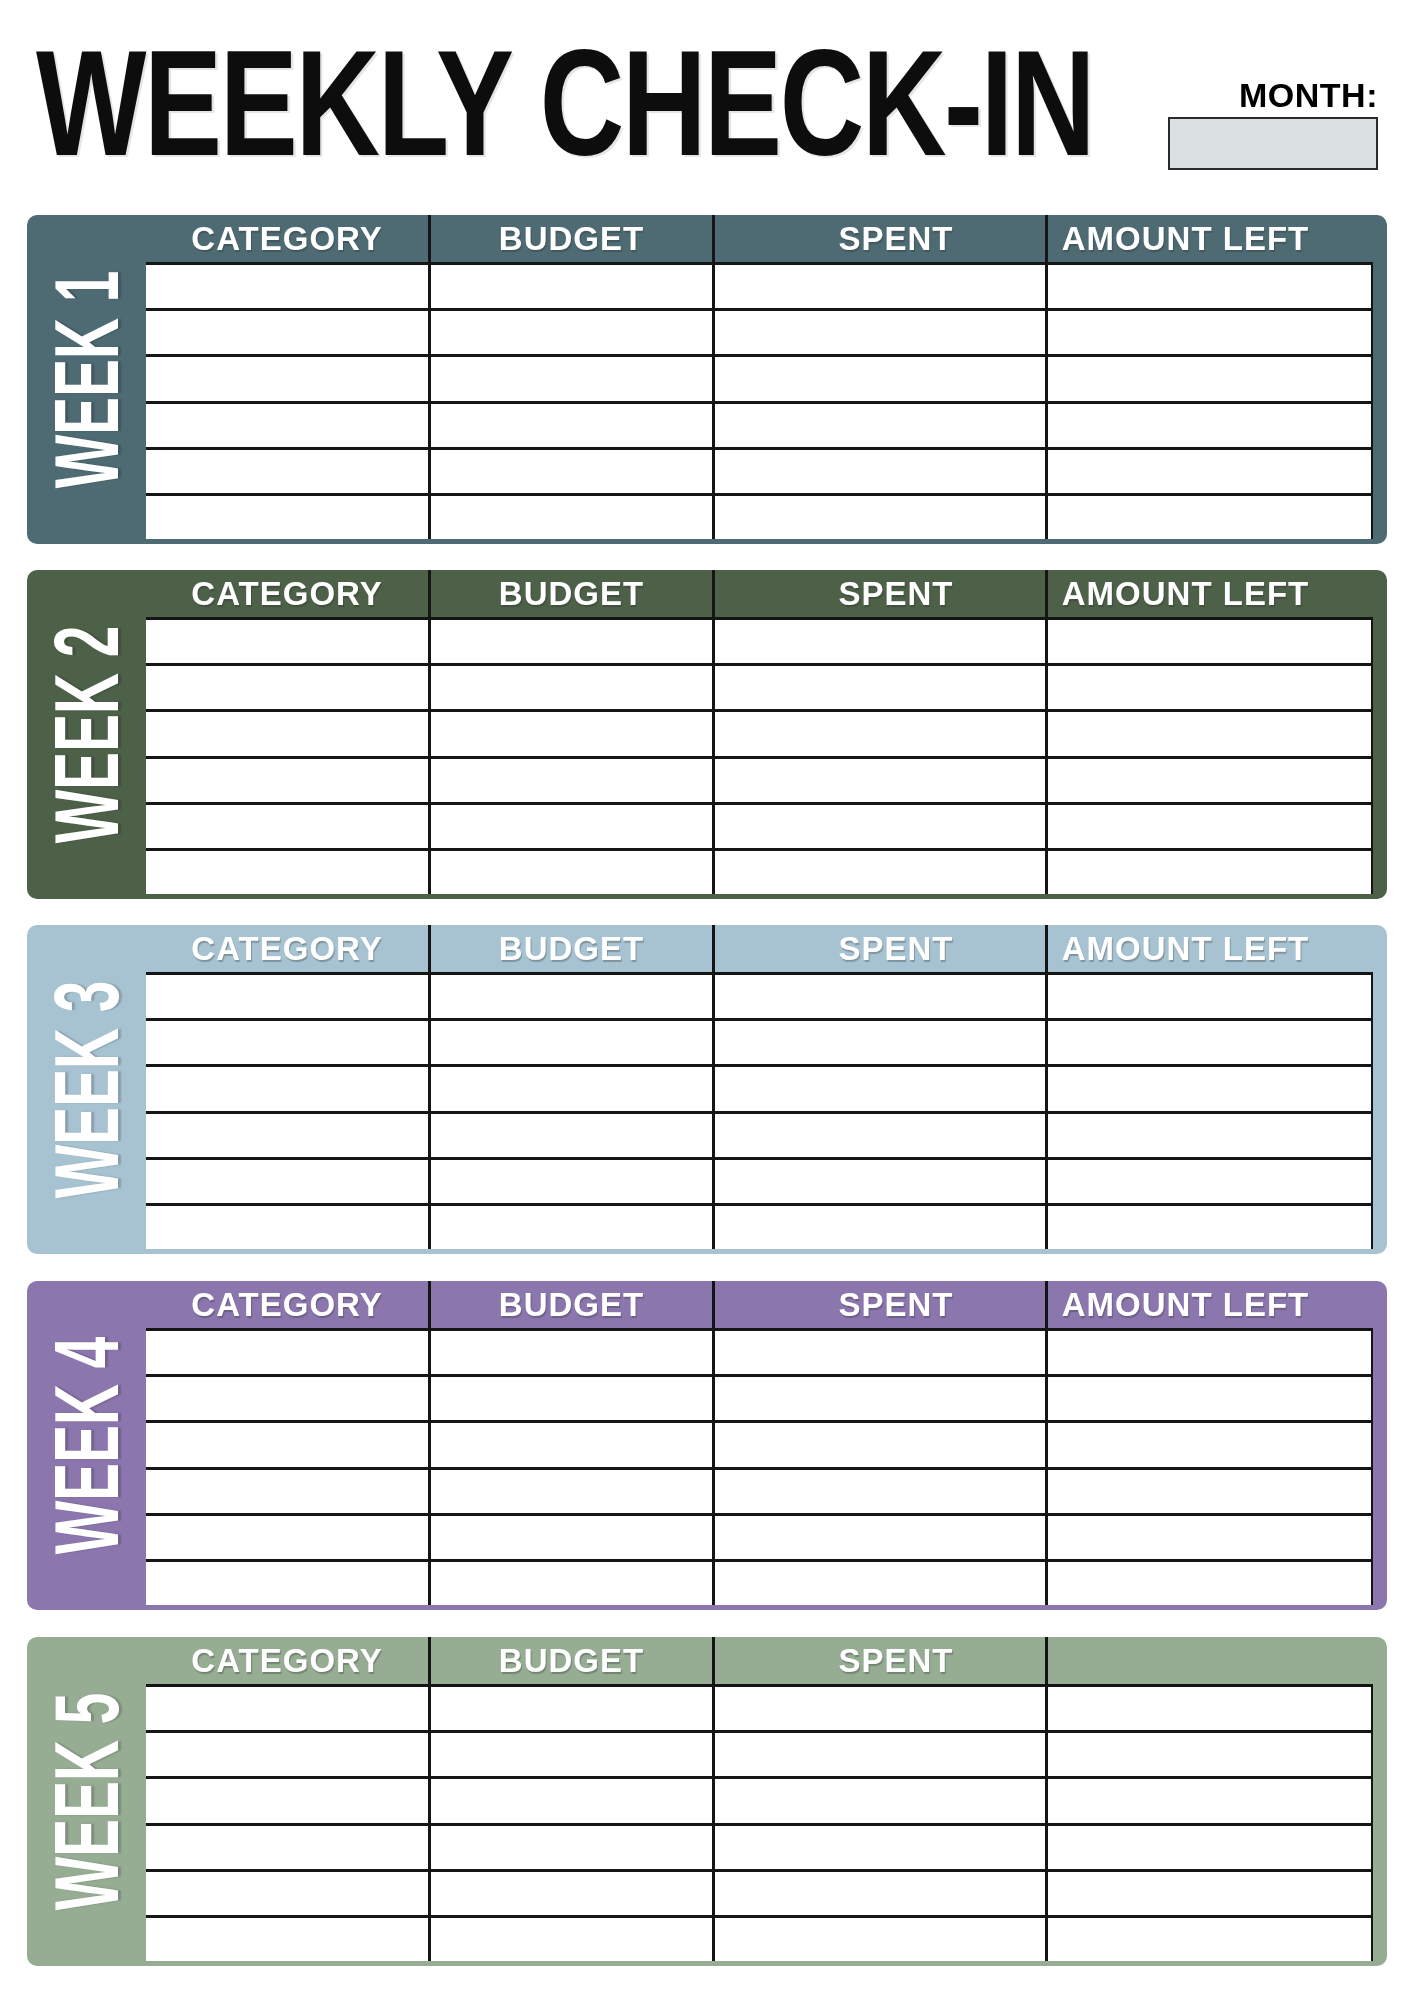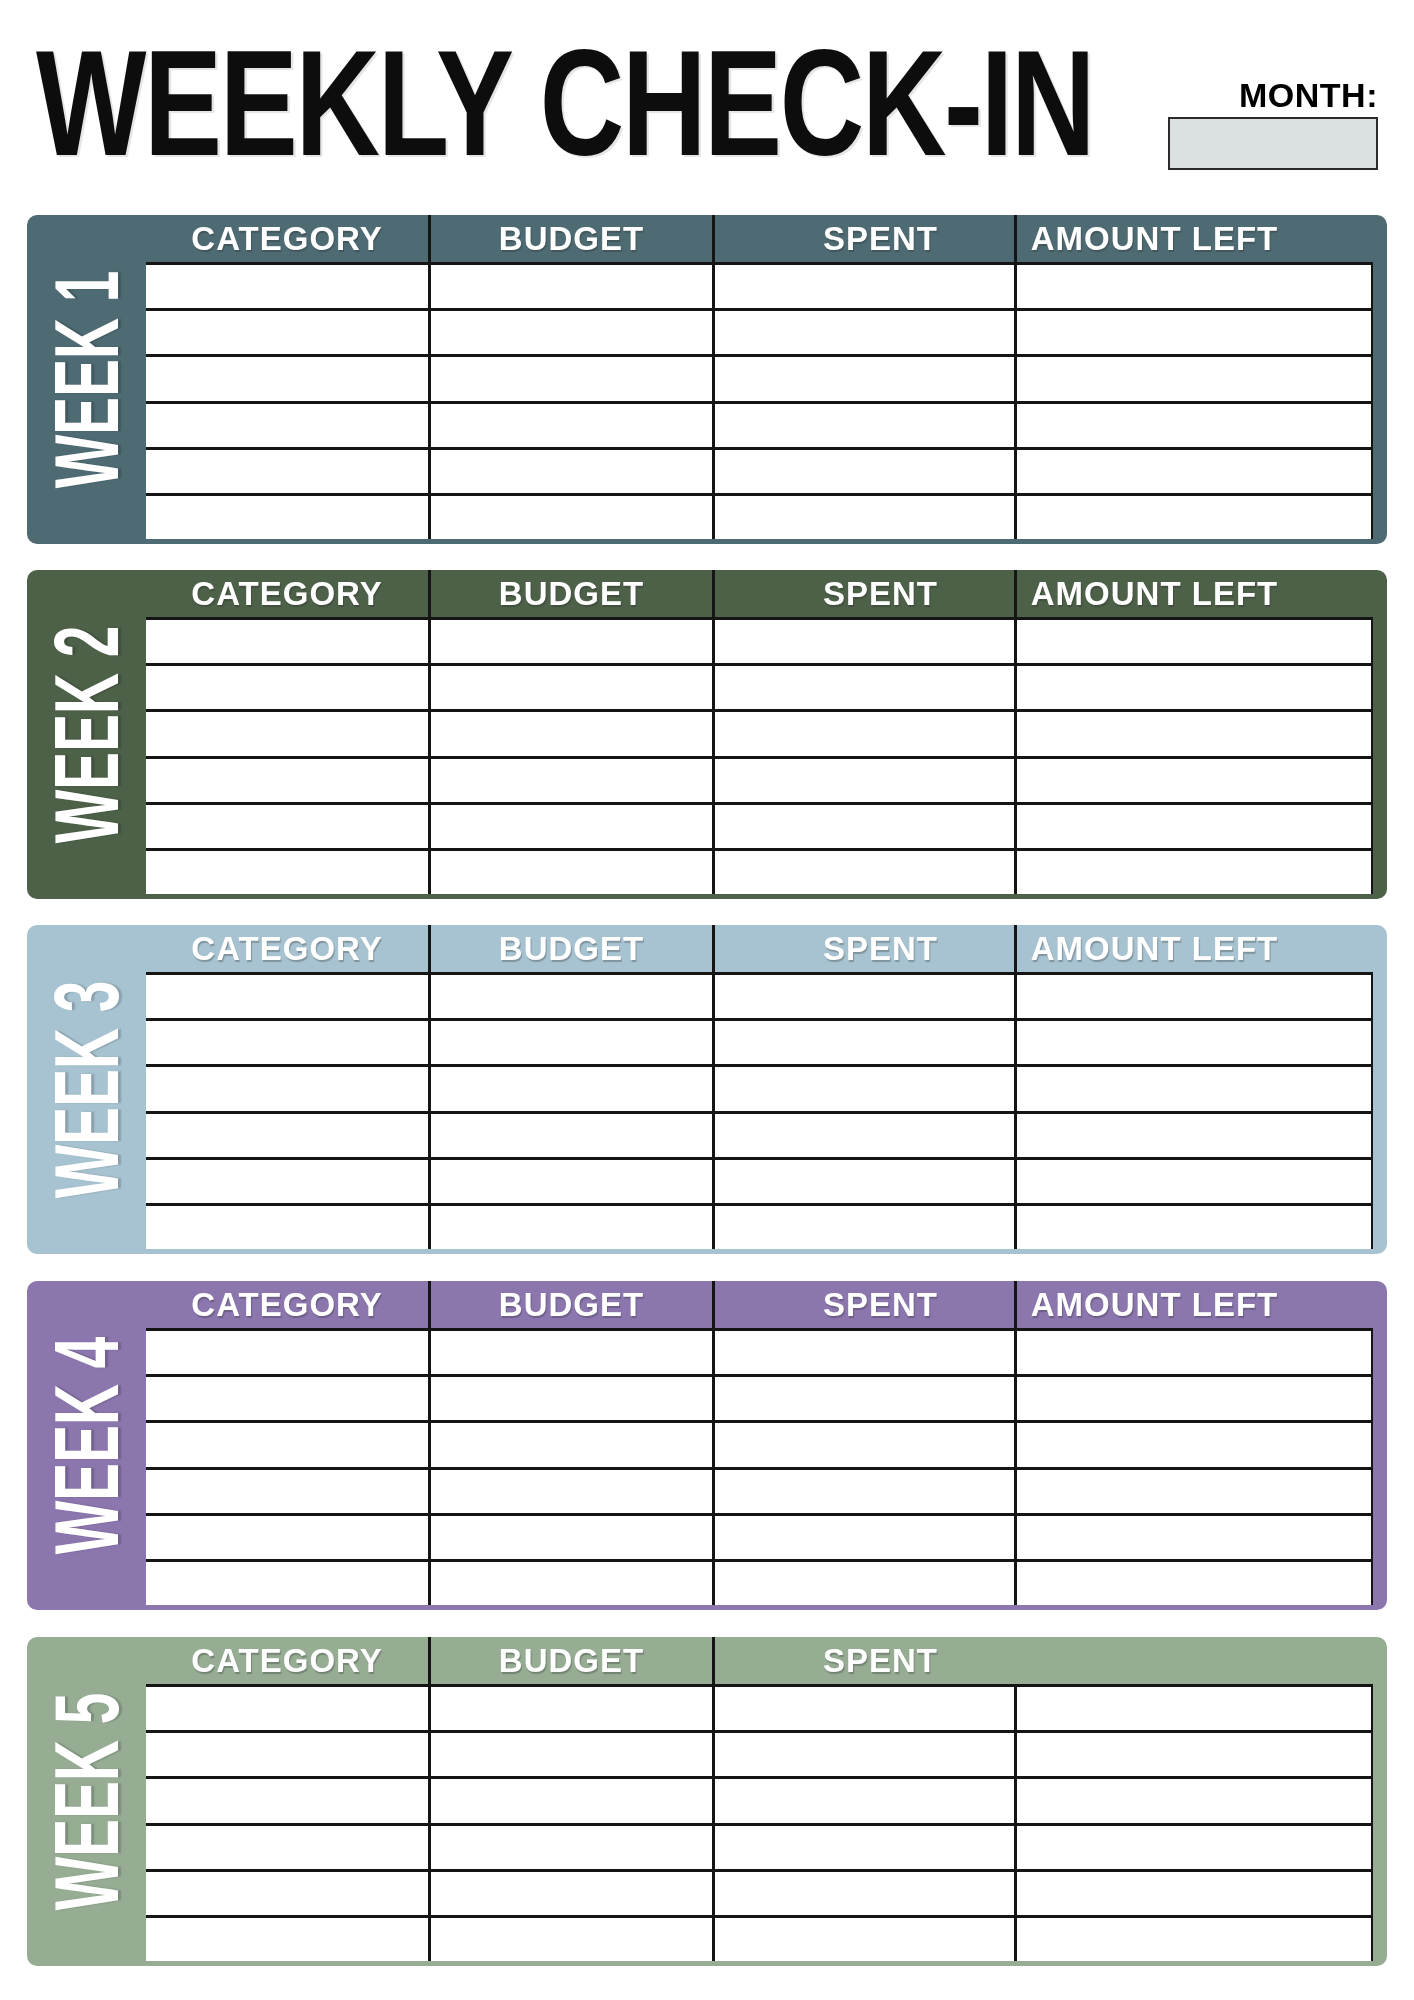--- a/index.html
+++ b/index.html
@@ -42,28 +42,28 @@
     white-space:nowrap;
   }
   .week-label > span {
     display:inline-block; transform:scaleX(0.63); transform-origin:center;
     text-shadow:0 3px 2px rgba(0,0,0,0.18);
   }
   .week-table {
     position:absolute; left:119px; top:0; width:1227px; height:324px;
     display:flex; flex-direction:column;
   }
-  .header-row { height:47px; display:flex; flex:0 0 47px;align-items:flex-end; }
+  .header-row { height:47px; display:flex; flex:0 0 47px; }
   .hcell {
     color:#ffffff; font-weight:bold; font-size:33px; line-height:47px;
     text-align:center; letter-spacing:1px; overflow:visible;
     text-shadow:1px 2px 1px rgba(40,40,40,0.30);
   }
   .hcell + .hcell { border-left:3px solid #151515; }
-  .c0 { width:282px; } .c1 { width:284px; } .c2 { width:302px;padding-left:32px; } .c3 { width:278px; }
+  .c0 { width:282px; } .c1 { width:284px; } .c2 { width:333px;padding-left:32px; } .c3 { width:278px; }
   .tbody {
     flex:1; display:flex; flex-direction:column;
     border-top:3px solid #151515; border-right:2px solid #151515;
     background:#ffffff;
   }
   .trow { flex:1; display:flex; border-bottom:3px solid #151515; }
   .trow:last-child { border-bottom:none; }
   .tcell { height:100%; }
   .tcell + .tcell { border-left:3px solid #151515; }
 </style>

